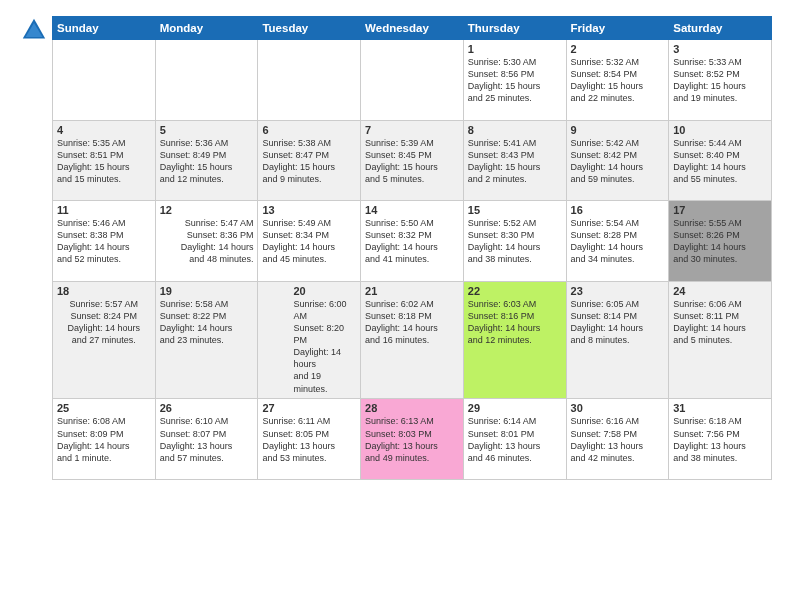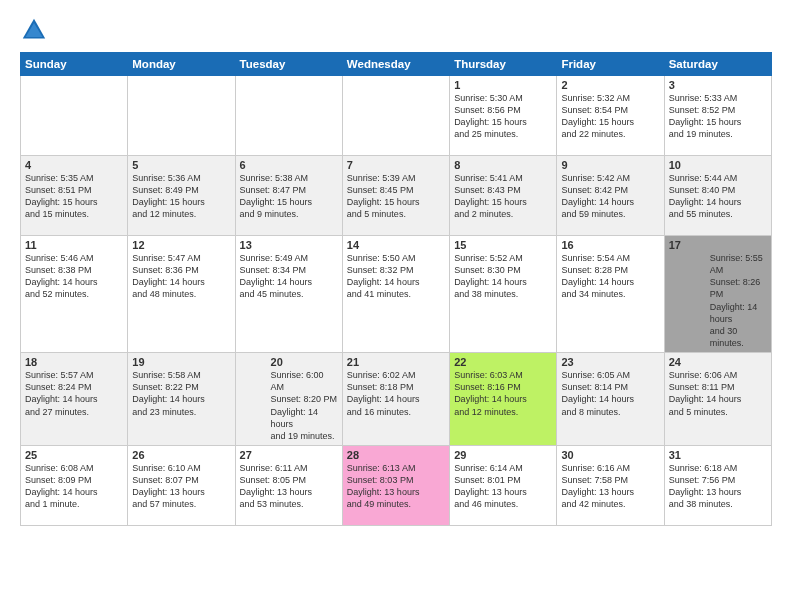--- a/index.html
+++ b/index.html
@@ -8,21 +8,20 @@
       background: #fff;
       width: 792px;
       height: 612px;
       overflow: hidden;
     }
     .page {
       width: 792px;
       height: 490px;
       padding: 16px 20px 10px 20px;
       display: flex;
-      flex-direction: column;
     }
     .header {
       display: flex;
       justify-content: space-between;
       align-items: flex-start;
       margin-bottom: 8px;
     }
     .logo {
       display: flex;
       align-items: center;
@@ -216,21 +215,21 @@
         <tr class="row-odd">
           <td style="background: rgb(255, 255, 255);">
             <span class="day-num">11</span>
             <div class="day-info" style="white-space: pre-line;">Sunrise: 5:46 AM
 Sunset: 8:38 PM
 Daylight: 14 hours
 and 52 minutes.</div>
           </td>
           <td style="background: rgb(255, 255, 255);">
             <span class="day-num">12</span>
-            <div class="day-info" style="white-space: pre-line;">Sunrise: 5:47 AM
+            <div class="day-info" style="white-space: pre-line; text-align: right;">Sunrise: 5:47 AM
 Sunset: 8:36 PM
 Daylight: 14 hours
 and 48 minutes.</div>
           </td>
           <td style="background: rgb(255, 255, 255);">
             <span class="day-num">13</span>
             <div class="day-info" style="white-space: pre-line;">Sunrise: 5:49 AM
 Sunset: 8:34 PM
 Daylight: 14 hours
 and 45 minutes.</div>
@@ -251,30 +250,30 @@
           </td>
           <td style="background: rgb(255, 255, 255);">
             <span class="day-num">16</span>
             <div class="day-info" style="white-space: pre-line;">Sunrise: 5:54 AM
 Sunset: 8:28 PM
 Daylight: 14 hours
 and 34 minutes.</div>
           </td>
           <td style="background: #a3a3a3;">
             <span class="day-num">17</span>
-            <div class="day-info" style="white-space: pre-line; margin-left: 41px;">Sunrise: 5:55 AM
+            <div class="day-info" style="white-space: pre-line;">Sunrise: 5:55 AM
 Sunset: 8:26 PM
 Daylight: 14 hours
 and 30 minutes.</div>
           </td>
         </tr>
         <tr class="row-even">
           <td style="background: rgb(240, 240, 240);">
             <span class="day-num">18</span>
-            <div class="day-info" style="white-space: pre-line;">Sunrise: 5:57 AM
+            <div class="day-info" style="white-space: pre-line; text-align: center;">Sunrise: 5:57 AM
 Sunset: 8:24 PM
 Daylight: 14 hours
 and 27 minutes.</div>
           </td>
           <td style="background: rgb(240, 240, 240);">
             <span class="day-num">19</span>
             <div class="day-info" style="white-space: pre-line;">Sunrise: 5:58 AM
 Sunset: 8:22 PM
 Daylight: 14 hours
 and 23 minutes.</div>

